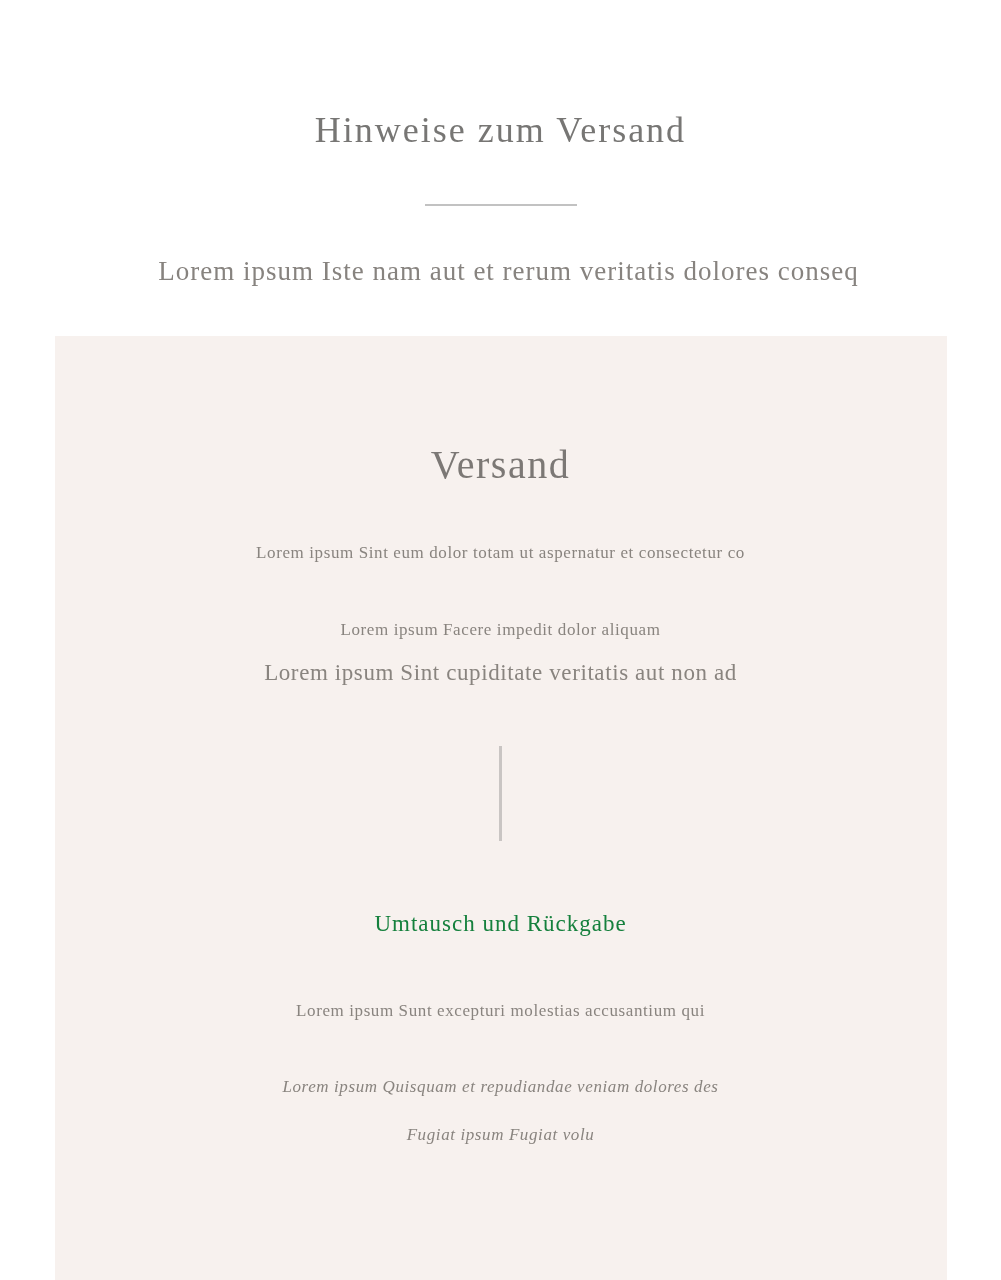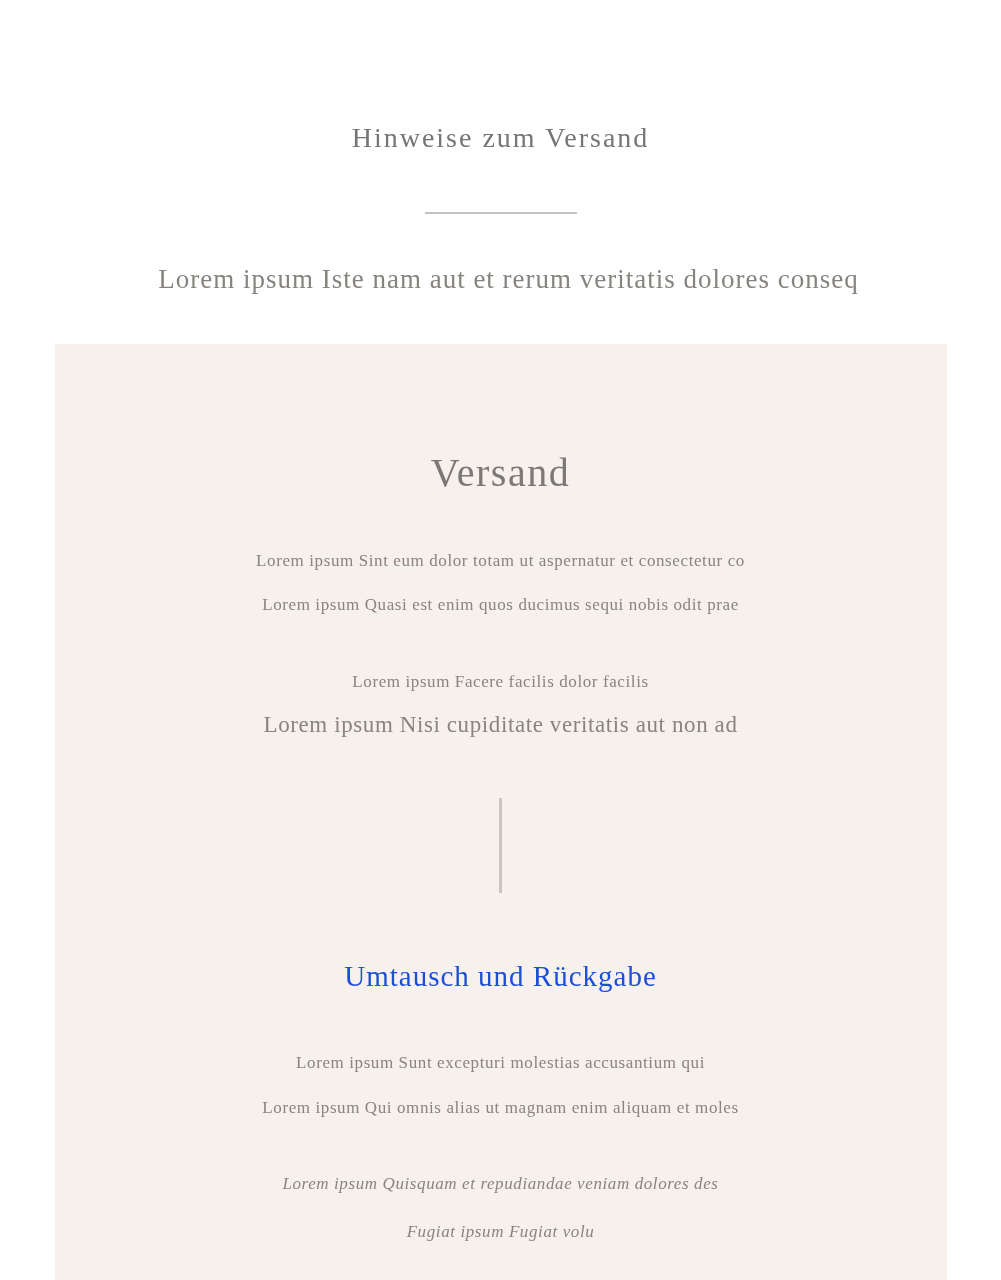--- a/index.html
+++ b/index.html
@@ -12,24 +12,24 @@
     background: #ffffff;
     font-family: "Liberation Serif", "DejaVu Serif", serif;
     overflow: hidden;
   }
   .page {
     width: 1001px;
     height: 1280px;
     position: relative;
   }
   .page-title {
-    margin: 12px;
+    margin: 4px;
     padding-top: 98px;
     text-align: center;
-    font-size: 28px;
+    font-size: 36px;
     line-height: 56px;
     font-weight: normal;
     letter-spacing: 2px;
     color: #777674;
   }
   .title-divider {
     width: 152px;
     height: 2px;
     background: #c2c2c2;
     margin: 46px auto 0 auto;
@@ -75,25 +75,25 @@
   }
   .vertical-divider {
     width: 3px;
     height: 95px;
     background: #c9c5c3;
     margin: 52px auto 0 auto;
   }
   .returns-heading {
     margin: 63px 0 0 0;
     text-align: center;
-    font-size: 29px;
+    font-size: 23px;
     line-height: 40px;
     font-weight: normal;
     letter-spacing: 1px;
-    color: #1d4ed8;
+    color: #15803d;
   }
   .group-returns-lines { margin-top: 44px; }
   .group-returns-lines .text-line { line-height: 45px; }
   .group-returns-note { margin-top: 30px; font-style: italic; }
   .group-returns-note .text-line { line-height: 48px; }
 </style>
 </head>
 <body>
 
 <div class="page">
@@ -103,35 +103,33 @@
   <div class="title-divider"></div>
 
   <p class="page-subtitle">Lorem ipsum Iste nam aut et rerum veritatis dolores conseq</p>
 
   <section class="panel">
 
     <h2 class="panel-heading">Versand</h2>
 
     <div class="group-shipping-lines">
       <p class="text-line">Lorem ipsum Sint eum dolor totam ut aspernatur et consectetur co</p>
-      <p class="text-line">Lorem ipsum Quasi est enim quos ducimus sequi nobis odit prae</p>
     </div>
 
     <div class="group-shipping-note">
-      <p class="text-line">Lorem ipsum Facere facilis dolor facilis</p>
-      <p class="text-line subnote">Lorem ipsum Nisi cupiditate veritatis aut non ad</p>
+      <p class="text-line">Lorem ipsum Facere impedit dolor aliquam</p>
+      <p class="text-line subnote">Lorem ipsum Sint cupiditate veritatis aut non ad</p>
     </div>
 
     <div class="vertical-divider"></div>
 
     <h3 class="returns-heading">Umtausch und Rückgabe</h3>
 
     <div class="group-returns-lines">
       <p class="text-line">Lorem ipsum Sunt excepturi molestias accusantium qui</p>
-      <p class="text-line">Lorem ipsum Qui omnis alias ut magnam enim aliquam et moles</p>
     </div>
 
     <div class="group-returns-note">
       <p class="text-line">Lorem ipsum Quisquam et repudiandae veniam dolores des</p>
       <p class="text-line">Fugiat ipsum Fugiat volu</p>
     </div>
 
   </section>
 
 </div>

